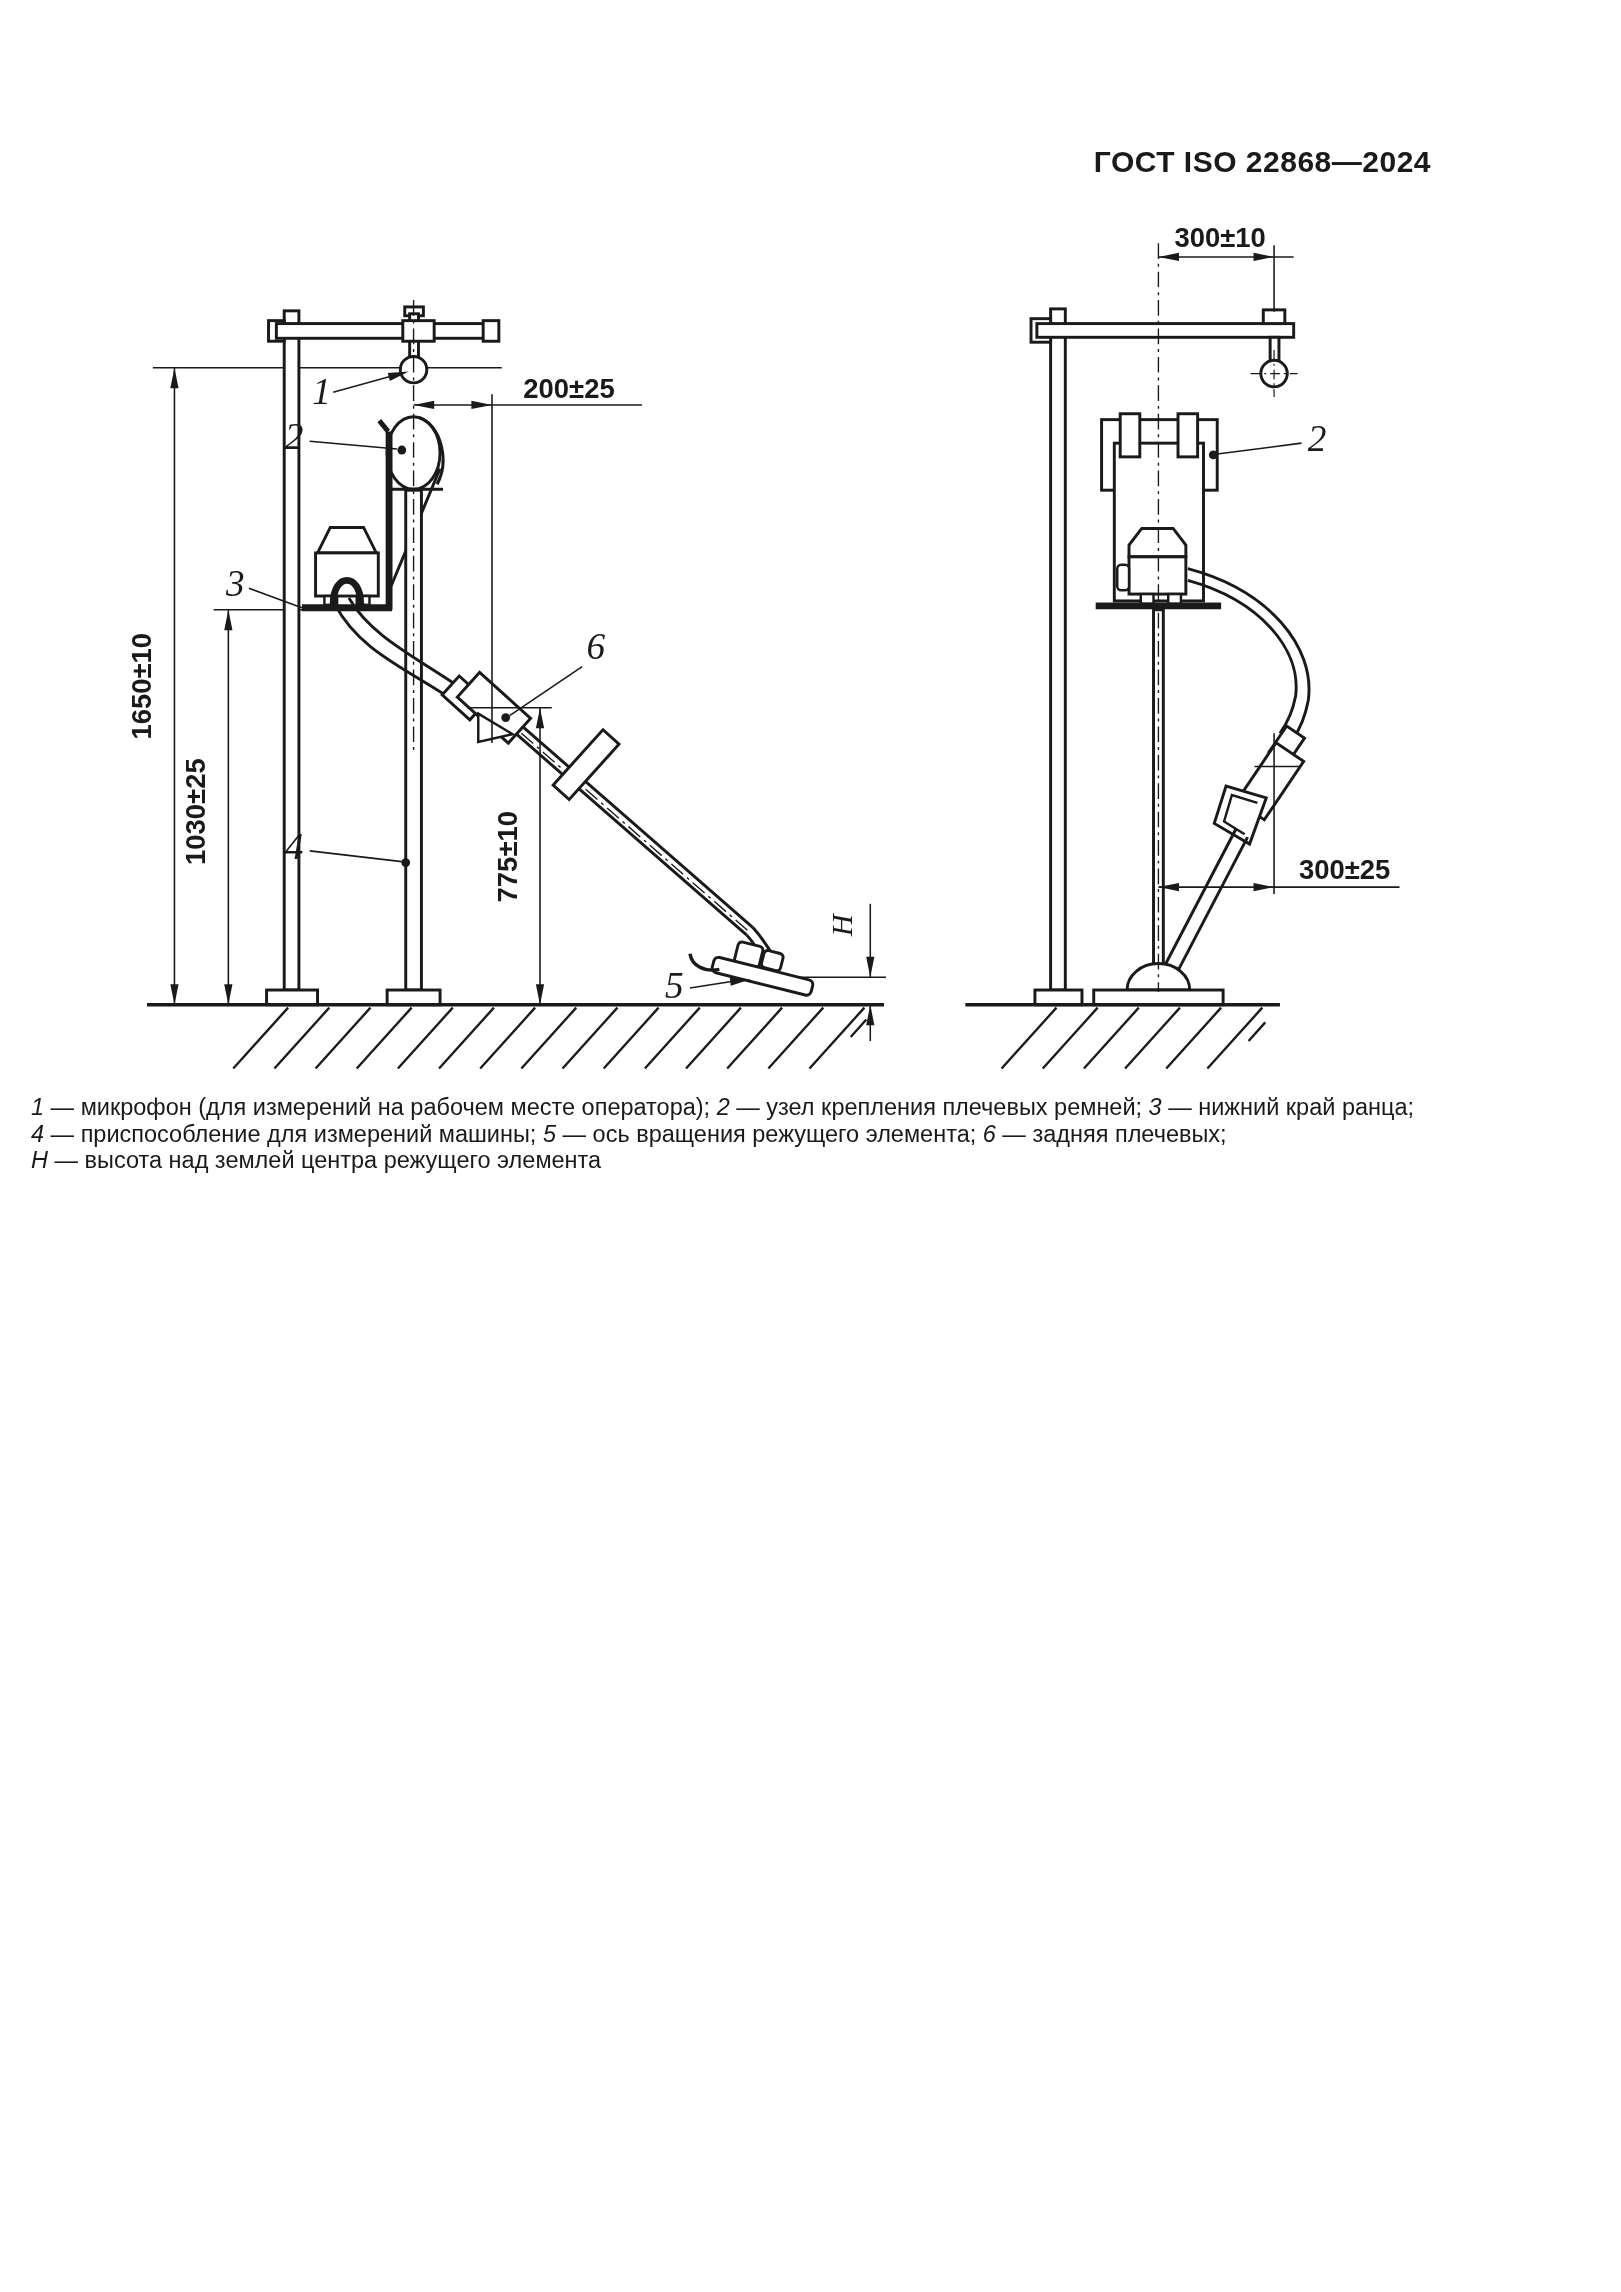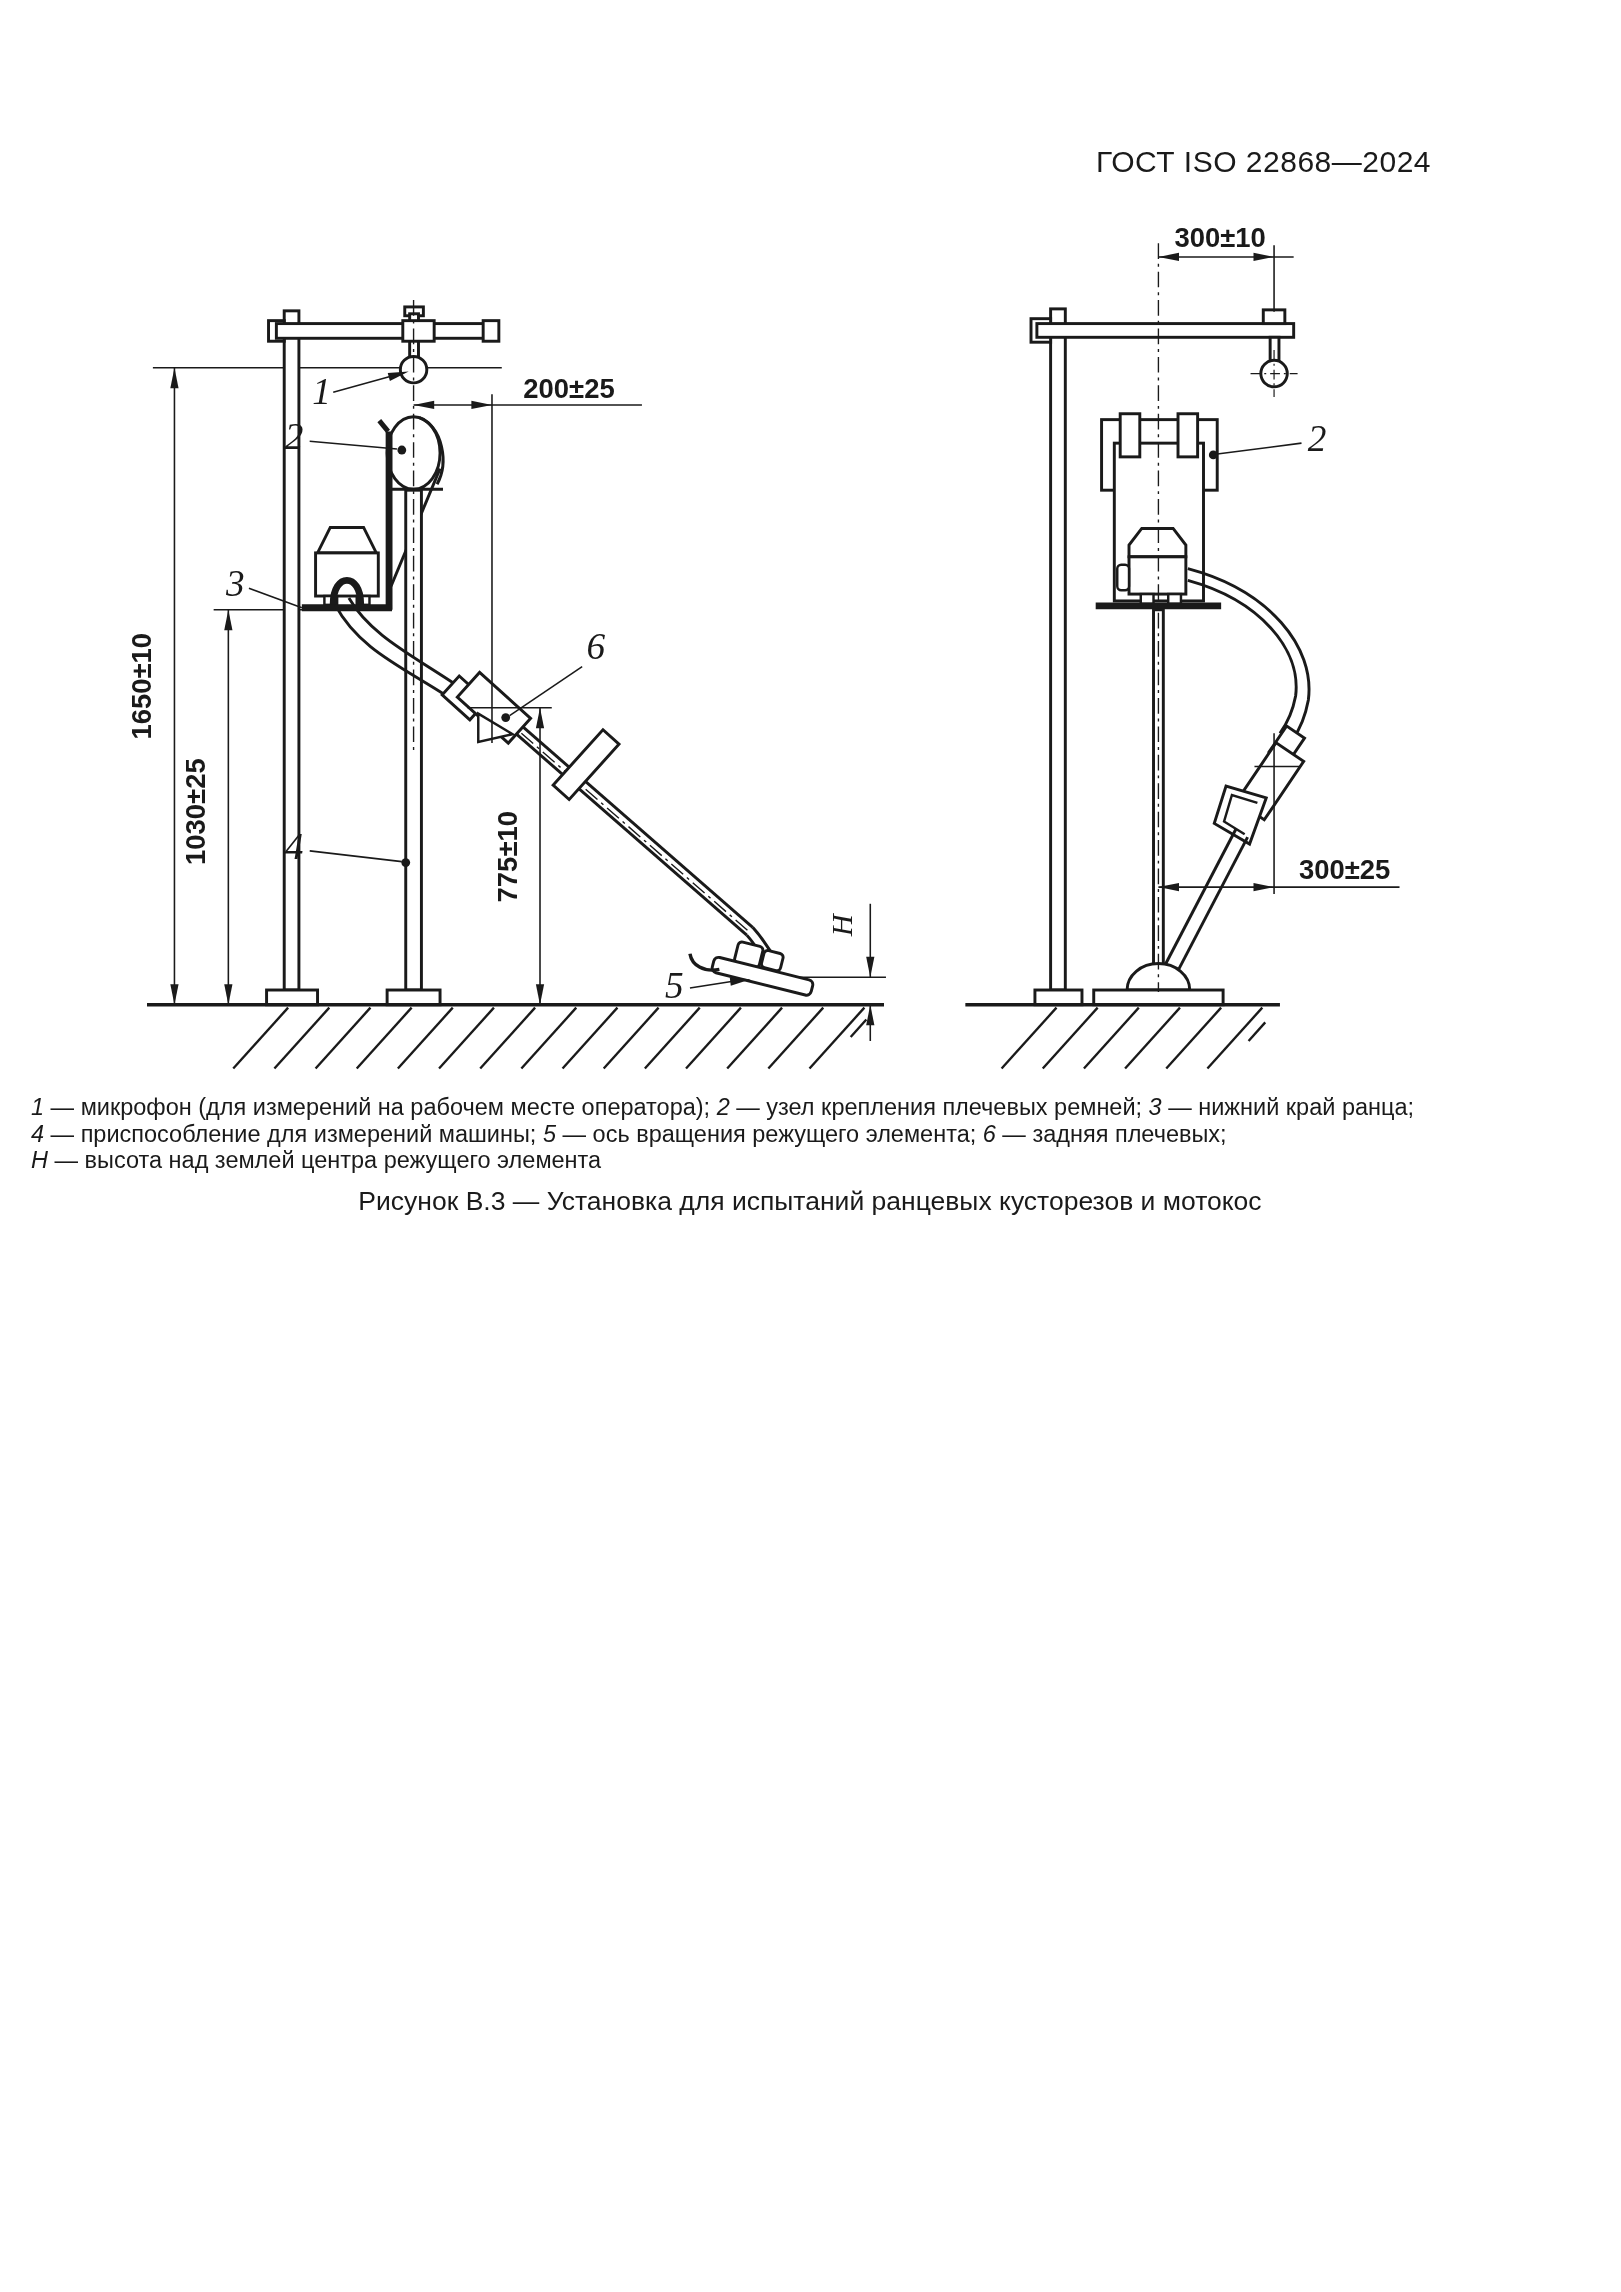--- a/index.html
+++ b/index.html
@@ -7,21 +7,21 @@
     position:relative;
     width:1621px;height:2293px;
     background:#ffffff;
     margin:0 auto;
     font-family:"Liberation Sans",sans-serif;
     color:#111;
     overflow:hidden;
   }
   .doc-header{
     position:absolute;top:145px;left:0;width:1431px;
-    text-align:right;font-size:30px;font-weight:normal;
+    text-align:right;font-size:30px;font-weight:bold;
     letter-spacing:0.5px;color:#1a1a1a;
   }
   .fig-svg{position:absolute;top:196px;left:0;}
   .legend{
     position:absolute;top:1094px;left:31px;width:1558px;
     text-align:left;font-size:23.5px;line-height:26.5px;color:#1a1a1a;
   }
   .legend .lnum{font-style:italic;}
   .caption{
     position:absolute;top:1186px;left:31px;width:1558px;
@@ -328,17 +328,16 @@
       </g>
     </g>
   </svg>
 
   <div class="legend">
     <div class="legend-line"><span class="lnum">1</span><span> — микрофон (для измерений на рабочем месте оператора); </span><span class="lnum">2</span><span> — узел крепления плечевых ремней; </span><span class="lnum">3</span><span> — нижний край ранца;</span></div>
     <div class="legend-line"><span class="lnum">4</span><span> — приспособление для измерений машины; </span><span class="lnum">5</span><span> — ось вращения режущего элемента; </span><span class="lnum">6</span><span> — задняя плечевых;</span></div>
     <div class="legend-line"><span class="lnum">H</span><span> — высота над землей центра режущего элемента</span></div>
   </div>
 
-  <div class="caption">Рисунок В.3 — Установка для испытаний ранцевых кусторезов и мотокос</div>
 
 
 </div>
 
 
 </body></html>

